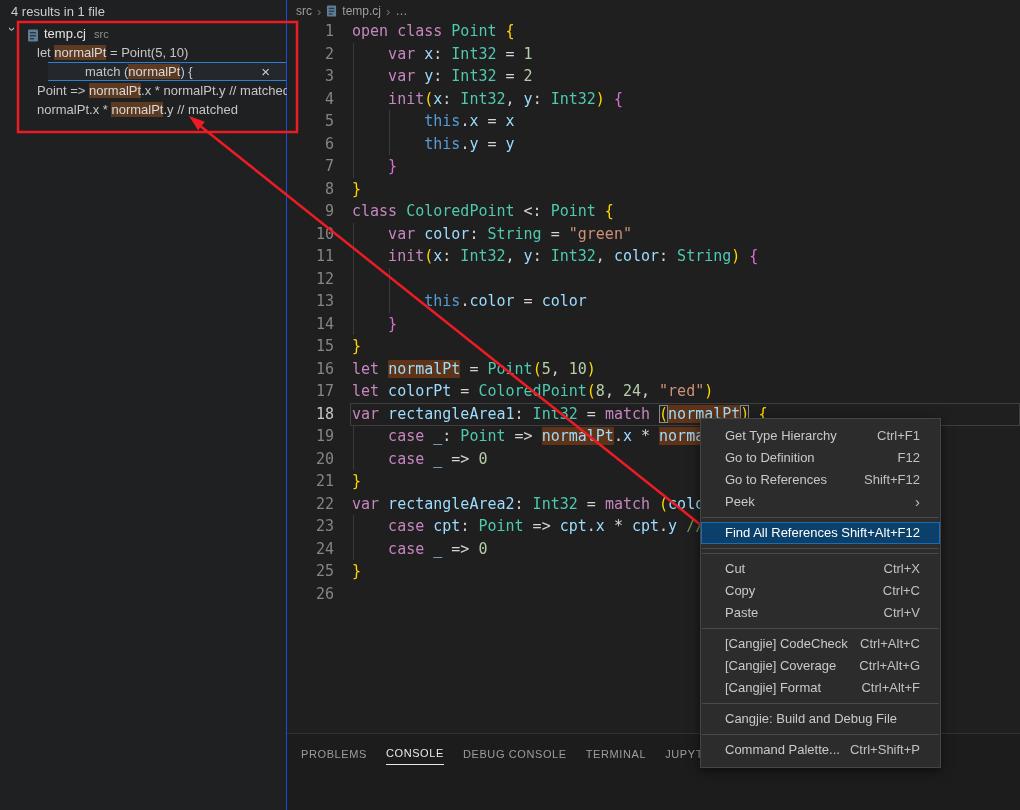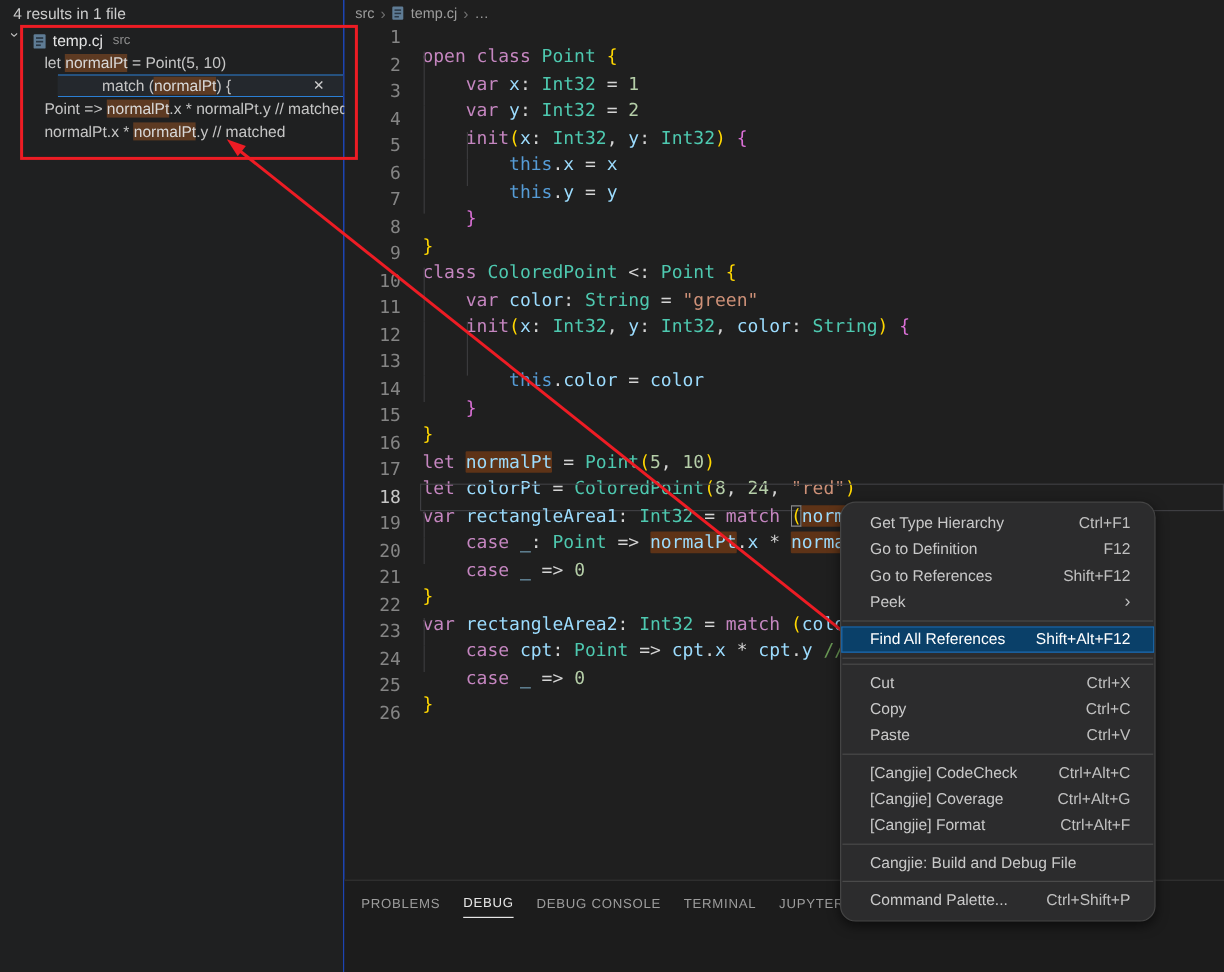--- a/index.html
+++ b/index.html
@@ -25,40 +25,40 @@
   
   .editor{position:absolute;left:287px;top:0;right:0;bottom:0;background:#1f1f1f;}
   .breadcrumb{position:absolute;left:9px;top:2px;height:18px;font-size:12px;color:#9d9d9d;
               display:flex;align-items:center;gap:5px;}
   .bc-sep{color:#6f6f6f;font-size:13px;}
   .code{position:absolute;left:0;top:20px;right:0;font-family:"DejaVu Sans Mono",monospace;
         font-size:15px;}
   .line{position:relative;height:22.5px;line-height:22.5px;white-space:pre;color:#d4d4d4;}
   .gut{position:absolute;left:0;top:0;width:47px;text-align:right;color:#858585;}
   .line.cur .gut{color:#c6c6c6;}
-  .ltext{position:absolute;left:65px;top:16px;}
+  .ltext{position:absolute;left:65px;top:0;}
   .curbox{position:absolute;left:63px;right:0;top:0;height:21.5px;border:1px solid #3e3e42;}
   .iguide{position:absolute;top:0;width:1px;height:22.5px;background:#3a3a3c;}
   .tk-kw{color:var(--tk-kw);} .tk-type{color:var(--tk-type);} .tk-var{color:var(--tk-var);}
   .tk-this{color:var(--tk-this);} .tk-num{color:var(--tk-num);} .tk-str{color:var(--tk-str);}
   .tk-cmt{color:var(--tk-cmt);} .tk-pun{color:var(--tk-pun);} .tk-b1{color:var(--tk-b1);}
   .tk-b2{color:var(--tk-b2);}
   .hl{background:#5e3317;border-radius:1px;}
   .bm{box-shadow:inset 0 0 0 1px #8a8a8a;}
 
   
   .panel{position:absolute;left:0;right:0;top:733px;bottom:0;background:#1c1c1c;
          border-top:1px solid #333333;}
   .tabs{position:absolute;left:14px;top:13px;display:flex;gap:19px;align-items:flex-end;}
   .ptab{font-size:11px;letter-spacing:.6px;color:#9d9d9d;padding-bottom:5px;cursor:pointer;}
   .ptab.active{color:#e7e7e7;border-bottom:1px solid #e7e7e7;}
 
   
-  .menu{position:absolute;left:700px;top:418px;width:263px;background:#2c2c2d;
-        border:1px solid #454545;border-radius:13px;box-shadow:0 3px 10px rgba(0,0,0,.55);
+  .menu{position:absolute;left:700px;top:418px;width:241px;background:#2c2c2d;
+        border:1px solid #454545;border-radius:0;box-shadow:0 3px 10px rgba(0,0,0,.55);
         padding:6px 0;z-index:100;box-sizing:border-box;}
   .mitem{position:relative;height:22px;line-height:22px;font-size:13px;color:#c9c9c9;
          padding:0 20px 0 24px;display:flex;justify-content:space-between;cursor:pointer;}
   .mitem.msel{background:#0a4069;box-shadow:inset 0 0 0 1px #1e6bb0;color:#ffffff;}
   .mshort{color:#c0c0c0;}
   .mitem.msel .mshort{color:#ffffff;}
   .msub{font-size:15px;color:#c0c0c0;}
   .msep{height:1px;background:#4a4a4a;margin:4px 1px;}
 
   
@@ -130,21 +130,21 @@
         <div class="line"><span class="gut">21</span><span class="ltext"><span class="tk-b1">}</span></span></div>
         <div class="line"><span class="gut">22</span><span class="ltext"><span class="tk-kw">var</span><span class="tk-var"> rectangleArea2</span><span class="tk-pun">:</span><span class="tk-type"> Int32</span><span class="tk-pun"> = </span><span class="tk-kw">match</span><span class="tk-pun"> </span><span class="tk-b1">(</span><span class="tk-var">colorPt</span><span class="tk-b1">)</span><span class="tk-b1"> {</span></span></div>
         <div class="line"><div class="iguide" style="left: 65.5px;"></div><span class="gut">23</span><span class="ltext"><span class="tk-kw">    case</span><span class="tk-var"> cpt</span><span class="tk-pun">:</span><span class="tk-type"> Point</span><span class="tk-pun"> =&gt; </span><span class="tk-var">cpt</span><span class="tk-pun">.</span><span class="tk-var">x</span><span class="tk-pun"> * </span><span class="tk-var">cpt</span><span class="tk-pun">.</span><span class="tk-var">y</span><span class="tk-pun"> </span><span class="tk-cmt">// matched</span></span></div>
         <div class="line"><div class="iguide" style="left: 65.5px;"></div><span class="gut">24</span><span class="ltext"><span class="tk-kw">    case</span><span class="tk-var"> _</span><span class="tk-pun"> =&gt; </span><span class="tk-num">0</span></span></div>
         <div class="line"><span class="gut">25</span><span class="ltext"><span class="tk-b1">}</span></span></div>
         <div class="line"><span class="gut">26</span><span class="ltext"></span></div>
       </div>
     <div class="panel">
       <div class="tabs" id="paneltabs">
           <span class="ptab">PROBLEMS</span>
-          <span class="ptab active">DEBUG</span>
+          <span class="ptab active">CONSOLE</span>
           <span class="ptab">DEBUG CONSOLE</span>
           <span class="ptab">TERMINAL</span>
           <span class="ptab">JUPYTER</span>
         </div>
     </div>
   </main>
 
   <svg class="annot" width="1020" height="810" viewBox="0 0 1020 810">
     <rect id="ann-rect" x="18" y="22" width="279" height="110" fill="none" stroke-width="2.5" stroke="#ed1c24"></rect>
     <line id="ann-line" x1="702" y1="526" x2="199" y2="125" stroke-width="2.5" stroke="#ed1c24"></line>

